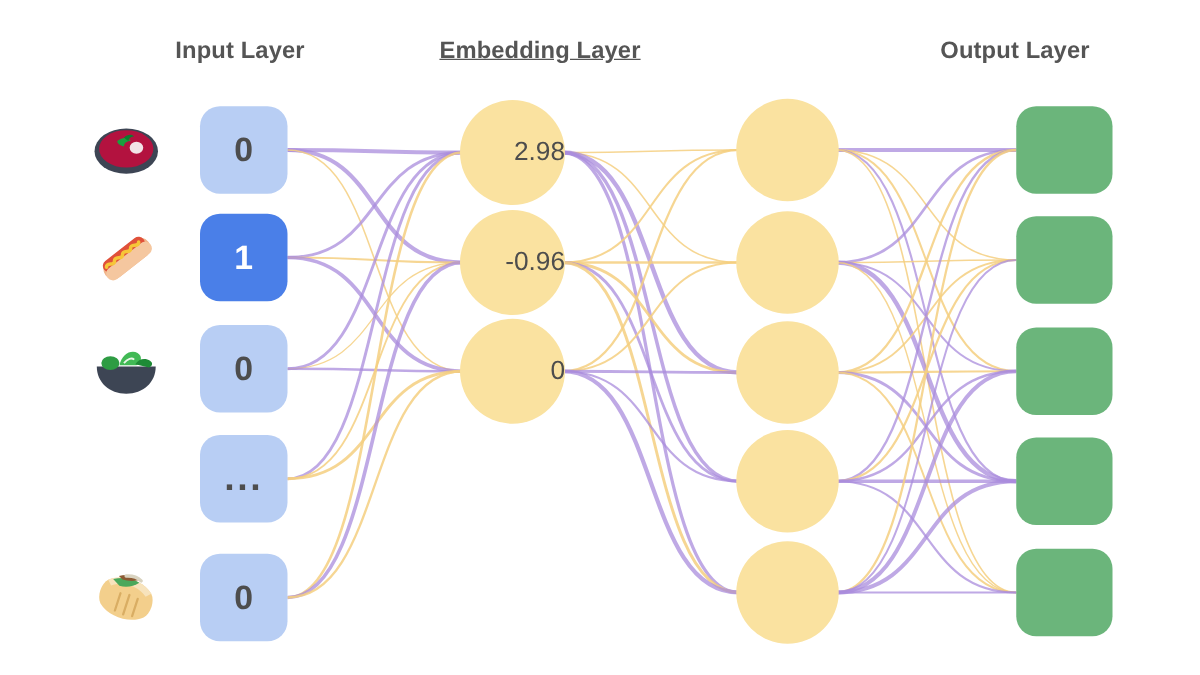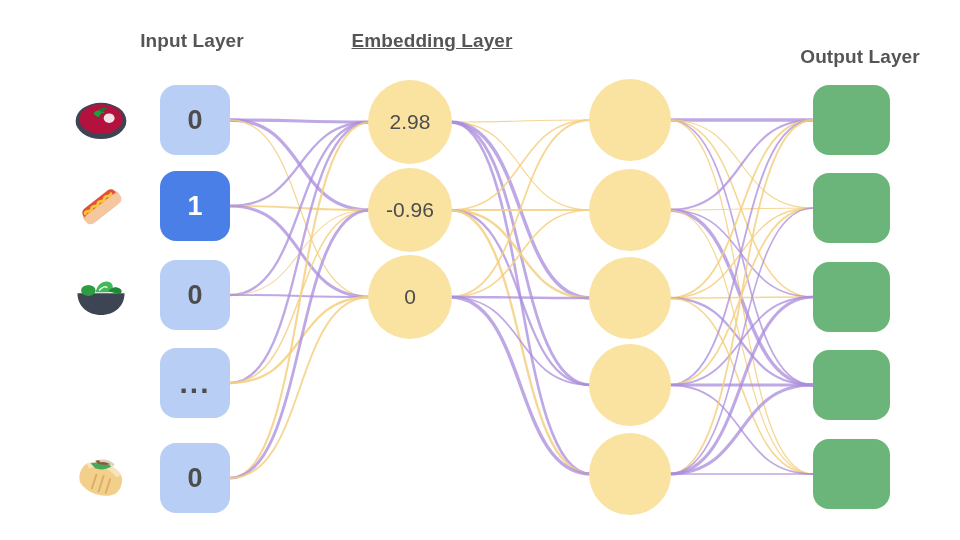--- a/index.html
+++ b/index.html
@@ -58,21 +58,21 @@
   }
   .node-box.output {
     background: #6bb57b;
   }
   .node-circle {
     position: absolute;
     border-radius: 50%;
     background: #fae2a0;
     display: flex;
     align-items: center;
-    justify-content: center;
+    justify-content: flex-end;
     font-family: "Liberation Sans", sans-serif;
     font-size: 21px;
     font-weight: normal;
     color: #4d4d4d;
     box-sizing: border-box;
   }
   .food-icon {
     position: absolute;
     transform: translate(-50%, -50%);
     width: 58px;
@@ -146,21 +146,21 @@
       <path d="M 669 474 C 748.2 474, 733.8 120, 813 120" stroke="#f4cf80" stroke-width="1.8175995711319146" fill="none" opacity="0.85"></path>
       <path d="M 669 474 C 748.2 474, 733.8 208, 813 208" stroke="#a98cdc" stroke-width="1.6232805730417748" fill="none" opacity="0.75"></path>
       <path d="M 669 474 C 748.2 474, 733.8 297, 813 297" stroke="#a98cdc" stroke-width="3.1438652762416126" fill="none" opacity="0.75"></path>
       <path d="M 669 474 C 748.2 474, 733.8 385, 813 385" stroke="#a98cdc" stroke-width="3.112597537884767" fill="none" opacity="0.75"></path>
       <path d="M 669 474 C 748.2 474, 733.8 474, 813 474" stroke="#a98cdc" stroke-width="1.6051686049928744" fill="none" opacity="0.75"></path>
     </svg>
 
   <div id="titles-container">
       <div class="layer-title" style="left: 192px; top: 30px;">Input Layer</div>
       <div class="layer-title" style="left: 432px; top: 30px; text-decoration: underline;">Embedding Layer</div>
-      <div class="layer-title" style="left: 860px; top: 30px; margin-top: 16px;">Output Layer</div>
+      <div class="layer-title" style="left: 812px; top: 30px;">Output Layer</div>
     </div>
 
   <div id="icons-container">
       <div class="food-icon" style="left: 101px; top: 120px;">
         <svg viewBox="0 0 64 64">
       <ellipse cx="32" cy="33" rx="28" ry="20" fill="#3d4554"></ellipse>
       <ellipse cx="32" cy="31" rx="24" ry="16.5" fill="#b3123f"></ellipse>
       <path d="M24 24c5-4 10-3 12 0 -4 0-6 2-6 5 -4-1-6-3-6-5z" fill="#19a03e"></path>
       <path d="M30 21c3-3 7-3 9-1 -3 0-5 2-5 4 -2-1-3-2-4-3z" fill="#0d7c2e"></path>
       <ellipse cx="41" cy="30" rx="6" ry="5.2" fill="#f2e3e7"></ellipse>

